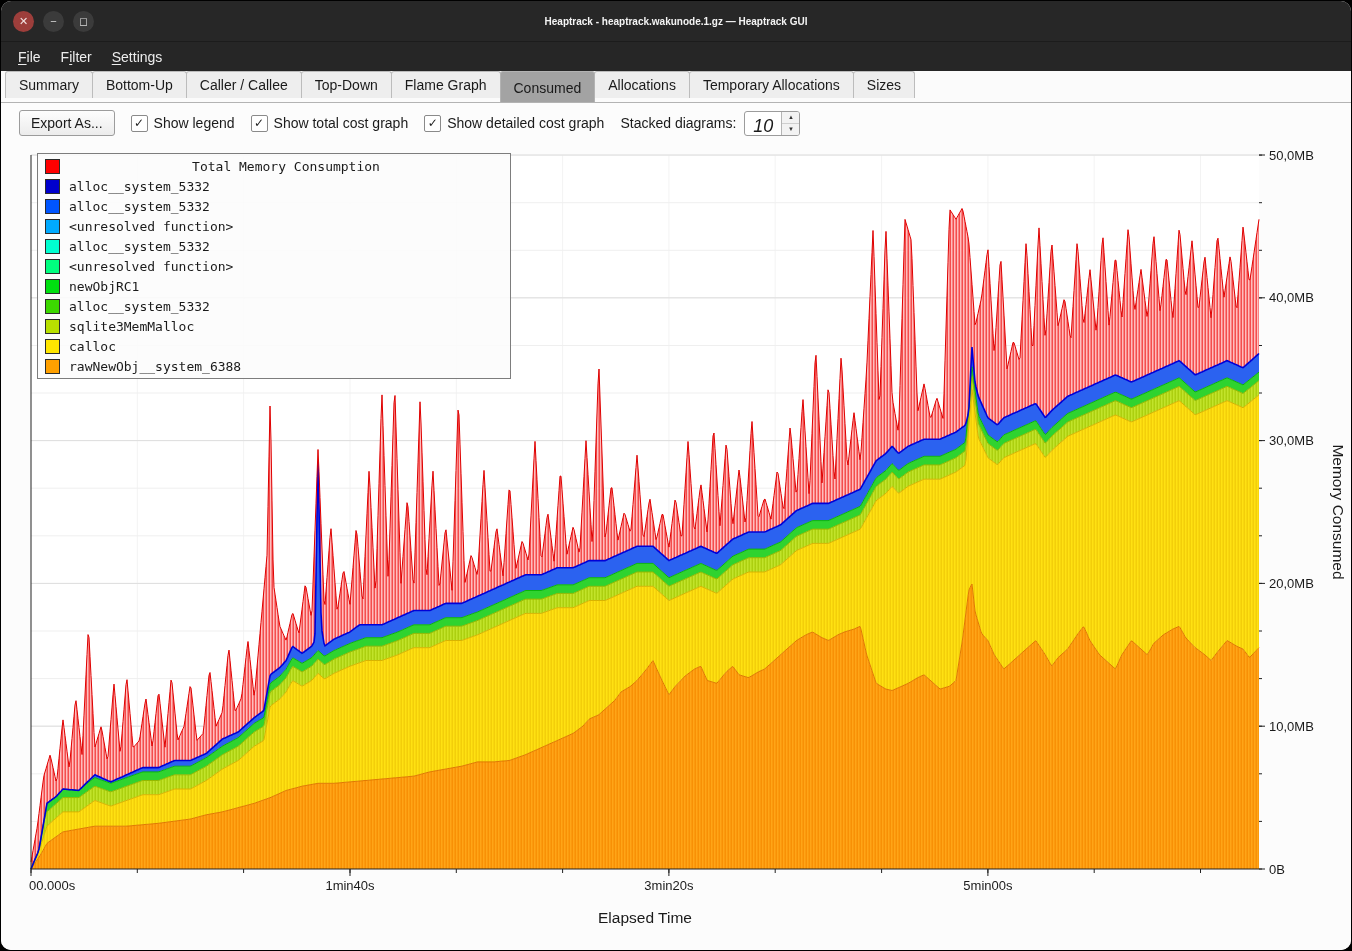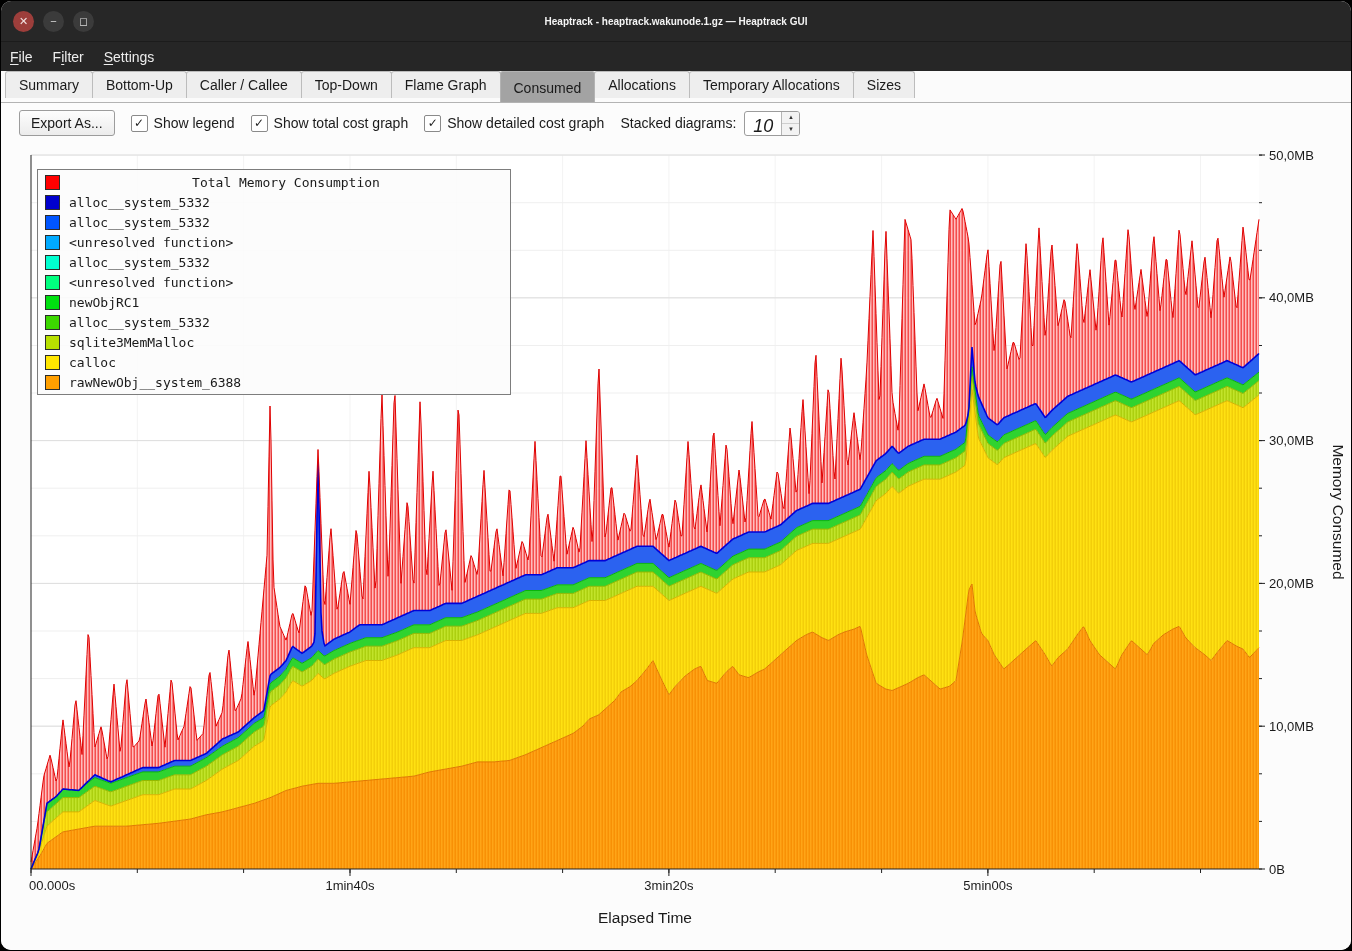--- a/index.html
+++ b/index.html
@@ -8,21 +8,21 @@
     display:flex;flex-direction:column;}
   
   .titlebar{flex:0 0 40px;height:40px;background:#272727;display:flex;align-items:center;position:relative;}
   .win-controls{display:flex;gap:9px;padding-left:12px;z-index:2;}
   .winbtn{width:21px;height:21px;border-radius:50%;background:#3b3b3b;color:#d9d9d9;font-size:11px;
     line-height:21px;text-align:center;cursor:default;user-select:none;}
   .winbtn.close{background:#9d3e3b;color:#f2e3e3;}
   .window-title{position:absolute;left:0;right:0;text-align:center;color:#f4f4f4;font-weight:bold;font-size:10px;pointer-events:none;}
   
   .menubar{flex:0 0 30px;height:30px;background:#262626;border-top:1px solid #1c1c1c;box-sizing:border-box;
-    display:flex;align-items:center;gap:2px;}
+    display:flex;align-items:center;padding-left:8px;gap:2px;}
   .menu-item{color:#ededed;font-size:14px;padding:3px 9px;border-radius:3px;}
   .menu-item u{text-underline-offset:2px;}
   
   .tabbar{flex:0 0 32px;height:32px;background:#fbfbfb;display:flex;align-items:flex-start;padding-left:4px;
     border-bottom:1px solid #b3b3b3;box-sizing:border-box;}
   .tab{font-size:14px;color:#1a1a1a;background:#eeeeee;border:1px solid #bcbcbc;border-bottom:none;
     border-radius:3px 3px 0 0;padding:5px 13px;margin-right:-1px;white-space:nowrap;height:27px;box-sizing:border-box;position:relative;}
   .tab.active{background:#a3a3a3;z-index:3;height:31px;padding-top:8px;margin-bottom:-1px;border-color:#b3b3b3;}
   
   .toolbar{flex:0 0 40px;height:40px;display:flex;align-items:center;gap:16px;padding:0 12px;background:#fcfcfc;box-sizing:border-box;margin-left:6px;}
@@ -34,21 +34,21 @@
   .spin-row{display:flex;align-items:center;gap:8px;font-size:14px;color:#1a1a1a;}
   .spinbox{display:flex;border:1px solid #9c9c9c;border-radius:3px;background:#fff;height:25px;box-sizing:border-box;overflow:hidden;}
   .spin-value{padding:4px 8px 0 8px;min-width:16px;font-size:18px;font-style:italic;}
   .spin-btns{display:flex;flex-direction:column;border-left:1px solid #b5b5b5;width:17px;}
   .spin-btn{flex:1;font-size:6px;line-height:11px;text-align:center;color:#333;background:#f3f3f3;}
   .spin-btn.up{border-bottom:1px solid #cfcfcf;}
   
   .chart-area{flex:1;position:relative;background:#fcfcfc;}
   svg{display:block;}
   .legend{position:absolute;left:36px;top:10px;width:472px;background:rgba(251,251,251,0.87);
-    border:1px solid #7d7d7d;font-family:"DejaVu Sans Mono","Liberation Mono",monospace;font-size:13px;color:#1a1a1a;padding:2px 0;margin-top:16px;}
+    border:1px solid #7d7d7d;font-family:"DejaVu Sans Mono","Liberation Mono",monospace;font-size:13px;color:#1a1a1a;padding:2px 0;}
   .legend-row{display:flex;align-items:center;gap:9px;padding:2.5px 7px;}
   .legend-swatch{width:15px;height:15px;border:1px solid #2b2b2b;flex:0 0 15px;box-sizing:border-box;}
   .legend-title-label{flex:1;text-align:center;}
 </style>
 </head>
 <body>
 
 <div class="window">
 
   <div class="titlebar">

